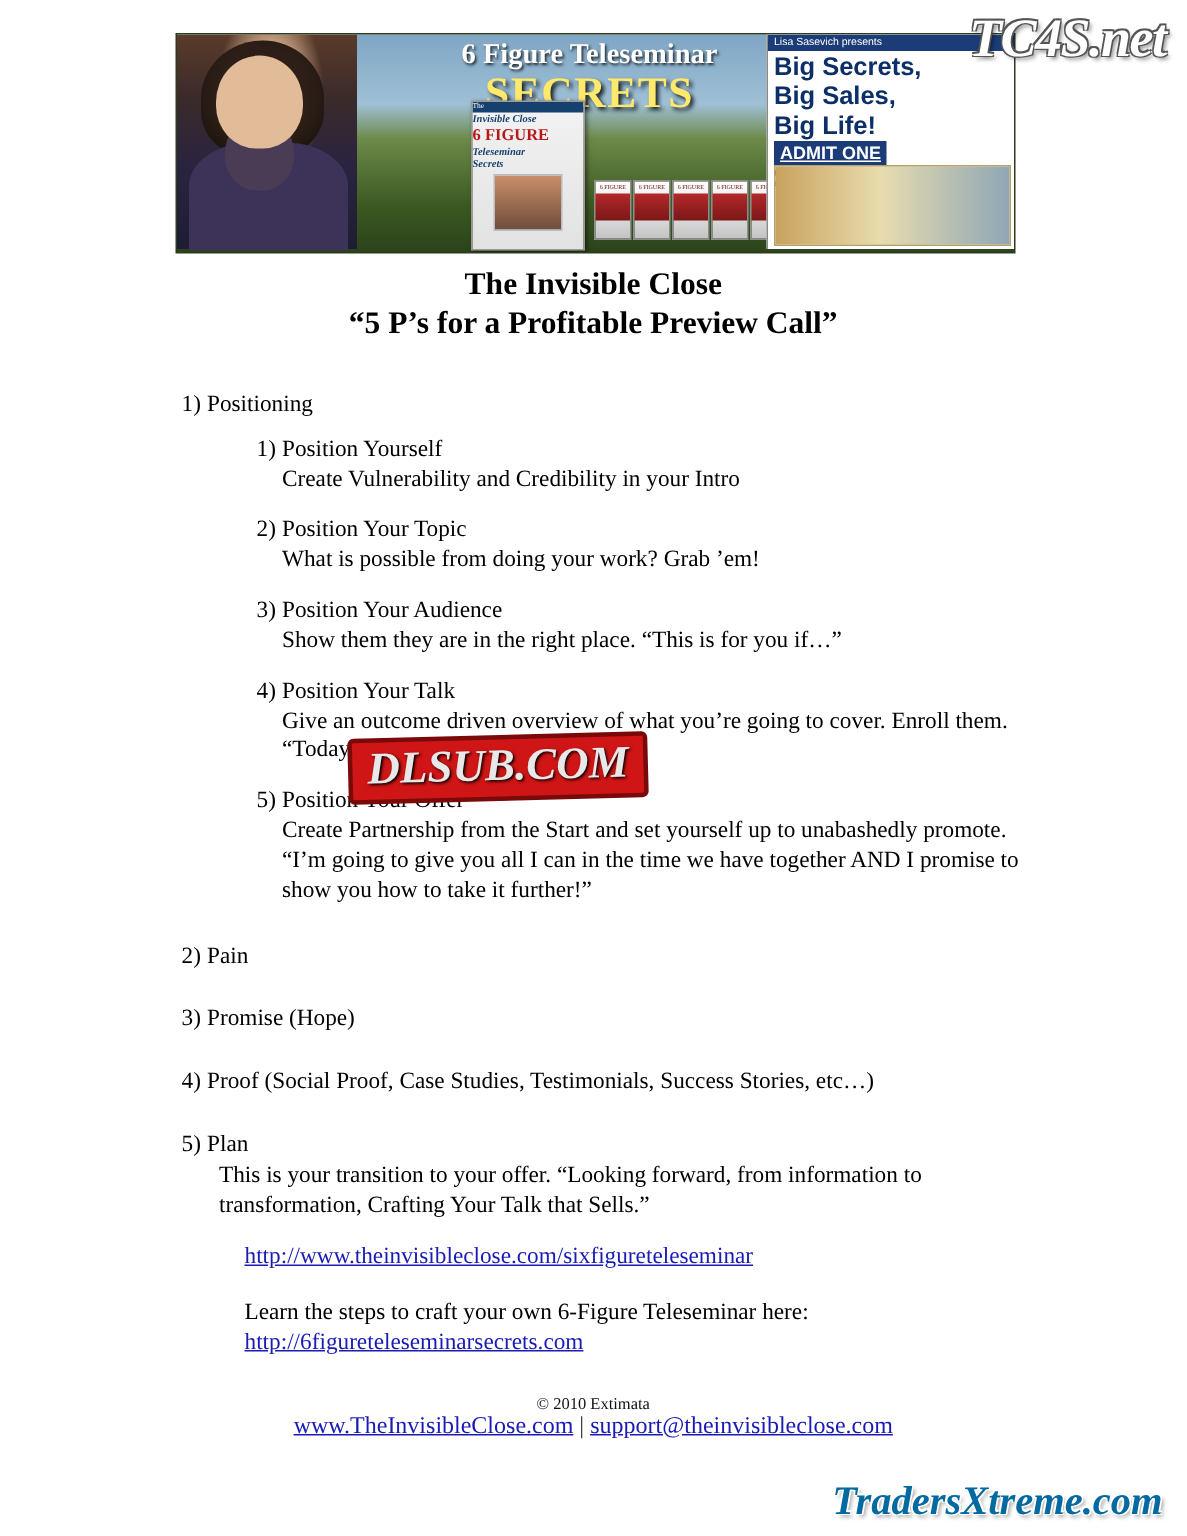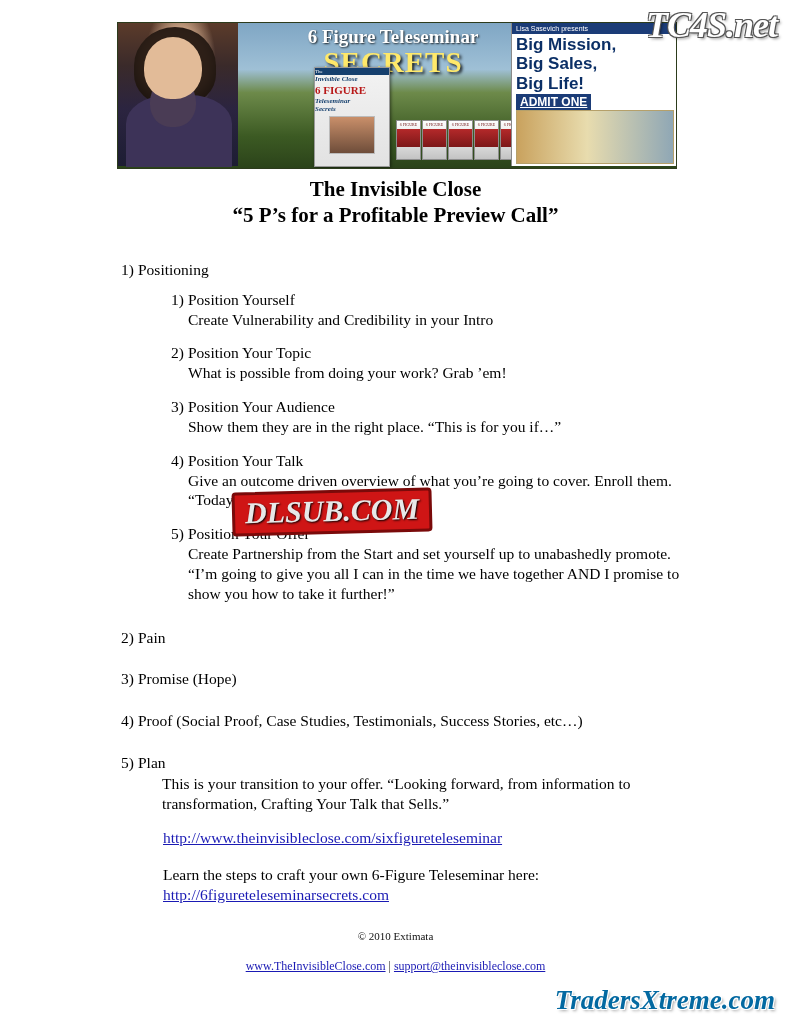--- a/index.html
+++ b/index.html
@@ -344,22 +344,22 @@
     left: 0;
     top: 930px;
     width: 791px;
     text-align: center;
     font-family: "Liberation Serif", serif;
     font-size: 11px;
     color: #111;
     z-index: 5;
   }
   .footer .line2 {
-    margin-top: 17px;
-    font-size: 12px;
+    margin-top: 0;
+    font-size: 16px;
   }
   .footer .line2 .link { color: #1a1ab4; }
   .footer .sep { color: #333; }
 </style>
 </head>
 <body>
 
 <div class="banner">
   <div class="photo">
     <div class="hair"></div>
@@ -389,21 +389,21 @@
     <div class="cd"><span>6 FIGURE</span><div class="cdband"></div></div>
     <div class="cd"><span>6 FIGURE</span><div class="cdband"></div></div>
     <div class="cd"><span>6 FIGURE</span><div class="cdband"></div></div>
     <div class="cd"><span>6 FIGURE</span><div class="cdband"></div></div>
     <div class="cd"><span>6 FIGURE</span><div class="cdband"></div></div>
     <div class="cd"><span>6 FIGURE</span><div class="cdband"></div></div>
   </div>
 
   <div class="ticket">
     <div class="tk-top">Lisa Sasevich presents</div>
-    <div class="tk-head">Big Mission,</div>
+    <div class="tk-head">Big Secrets,</div>
     <div class="tk-head">Big Sales,</div>
     <div class="tk-head">Big Life!</div>
     <div class="tk-admit">ADMIT ONE</div>
     <div class="tk-sub">How to make BIG, fast money from your expertise...without being 'salesy'</div>
     <div class="tk-img"></div>
   </div>
 </div>
 
 <div class="doc-title">
   <div>The Invisible Close</div>
@@ -458,21 +458,21 @@
   </div>
 
   <div class="lvl1" style="margin-bottom:22px;">
     <span class="num">4)</span>
     <span class="txt">Proof (Social Proof, Case Studies, Testimonials, Success Stories, etc…)</span>
   </div>
 
   <div class="lvl1" style="width:520px;">
     <span class="num">5)</span>
     <span class="txt">Plan</span>
-    <span class="sub-body" style="display:block;margin-left:24px;">This is your transition to your offer. “Looking forward, from information to transformation, Crafting Your Talk that Sells.”</span>
+    <span class="sub-body" style="display:block;margin-left:8px;">This is your transition to your offer. “Looking forward, from information to transformation, Crafting Your Talk that Sells.”</span>
   </div>
 </div>
 
 <div class="links">
   <div class="link">http://www.theinvisibleclose.com/sixfigureteleseminar</div>
   <div class="spacer"></div>
   <div>Learn the steps to craft your own 6-Figure Teleseminar here:</div>
   <div class="link">http://6figureteleseminarsecrets.com</div>
 </div>
 

